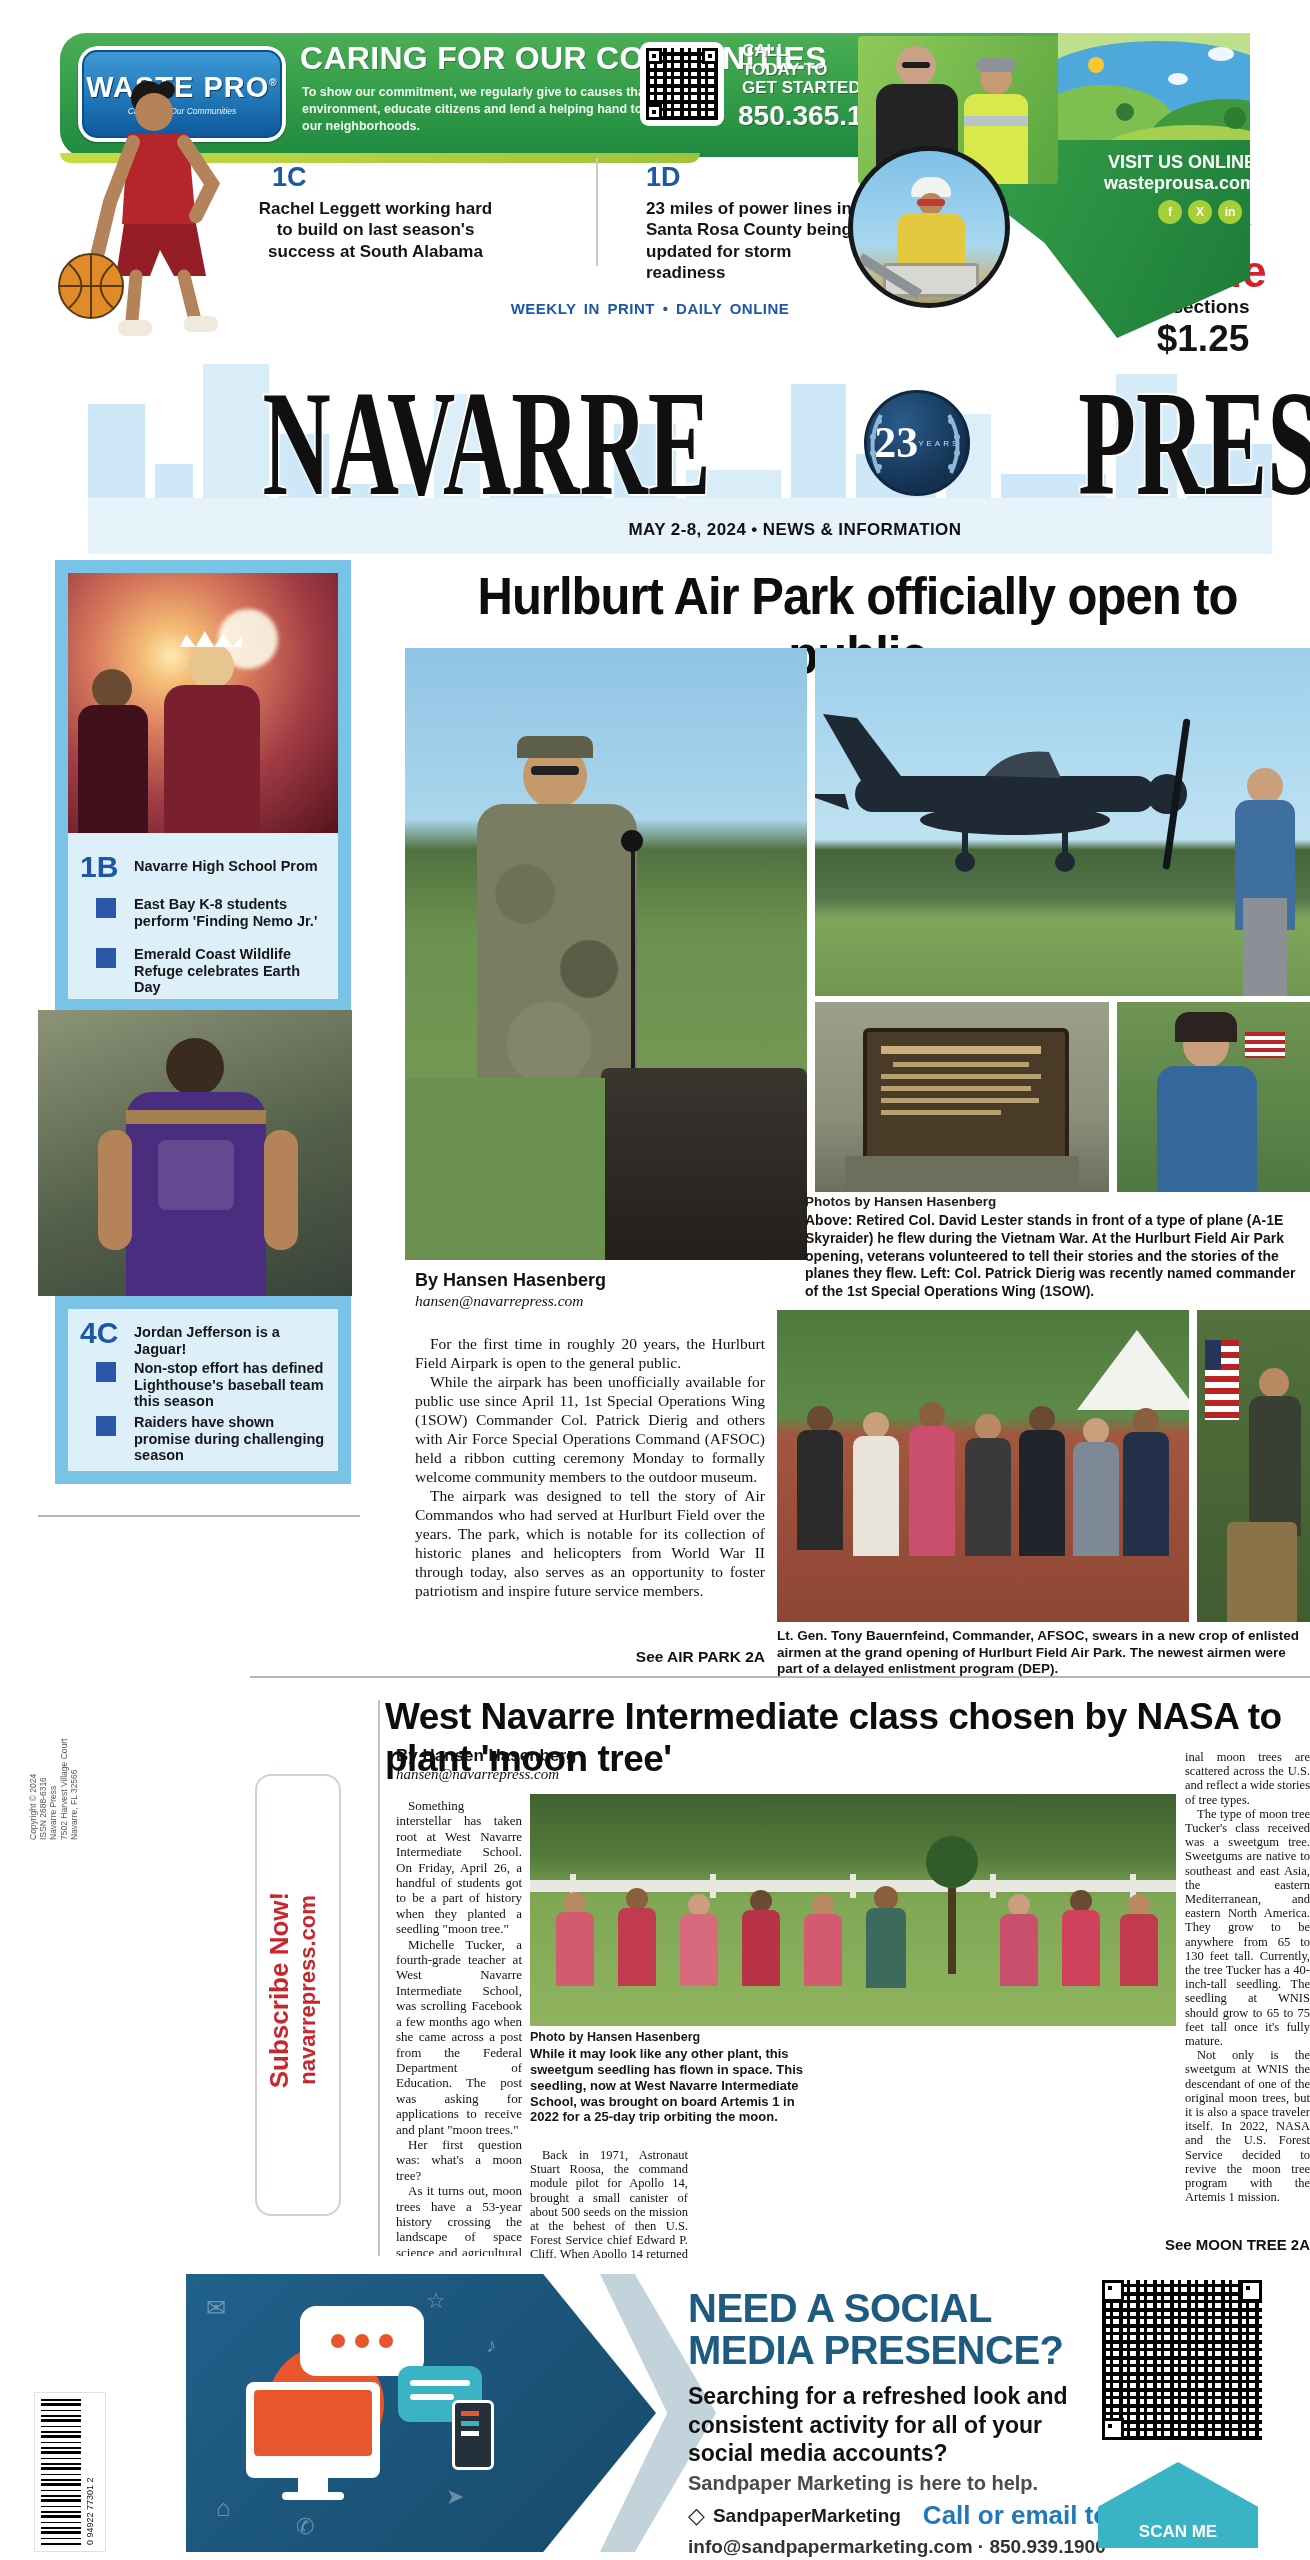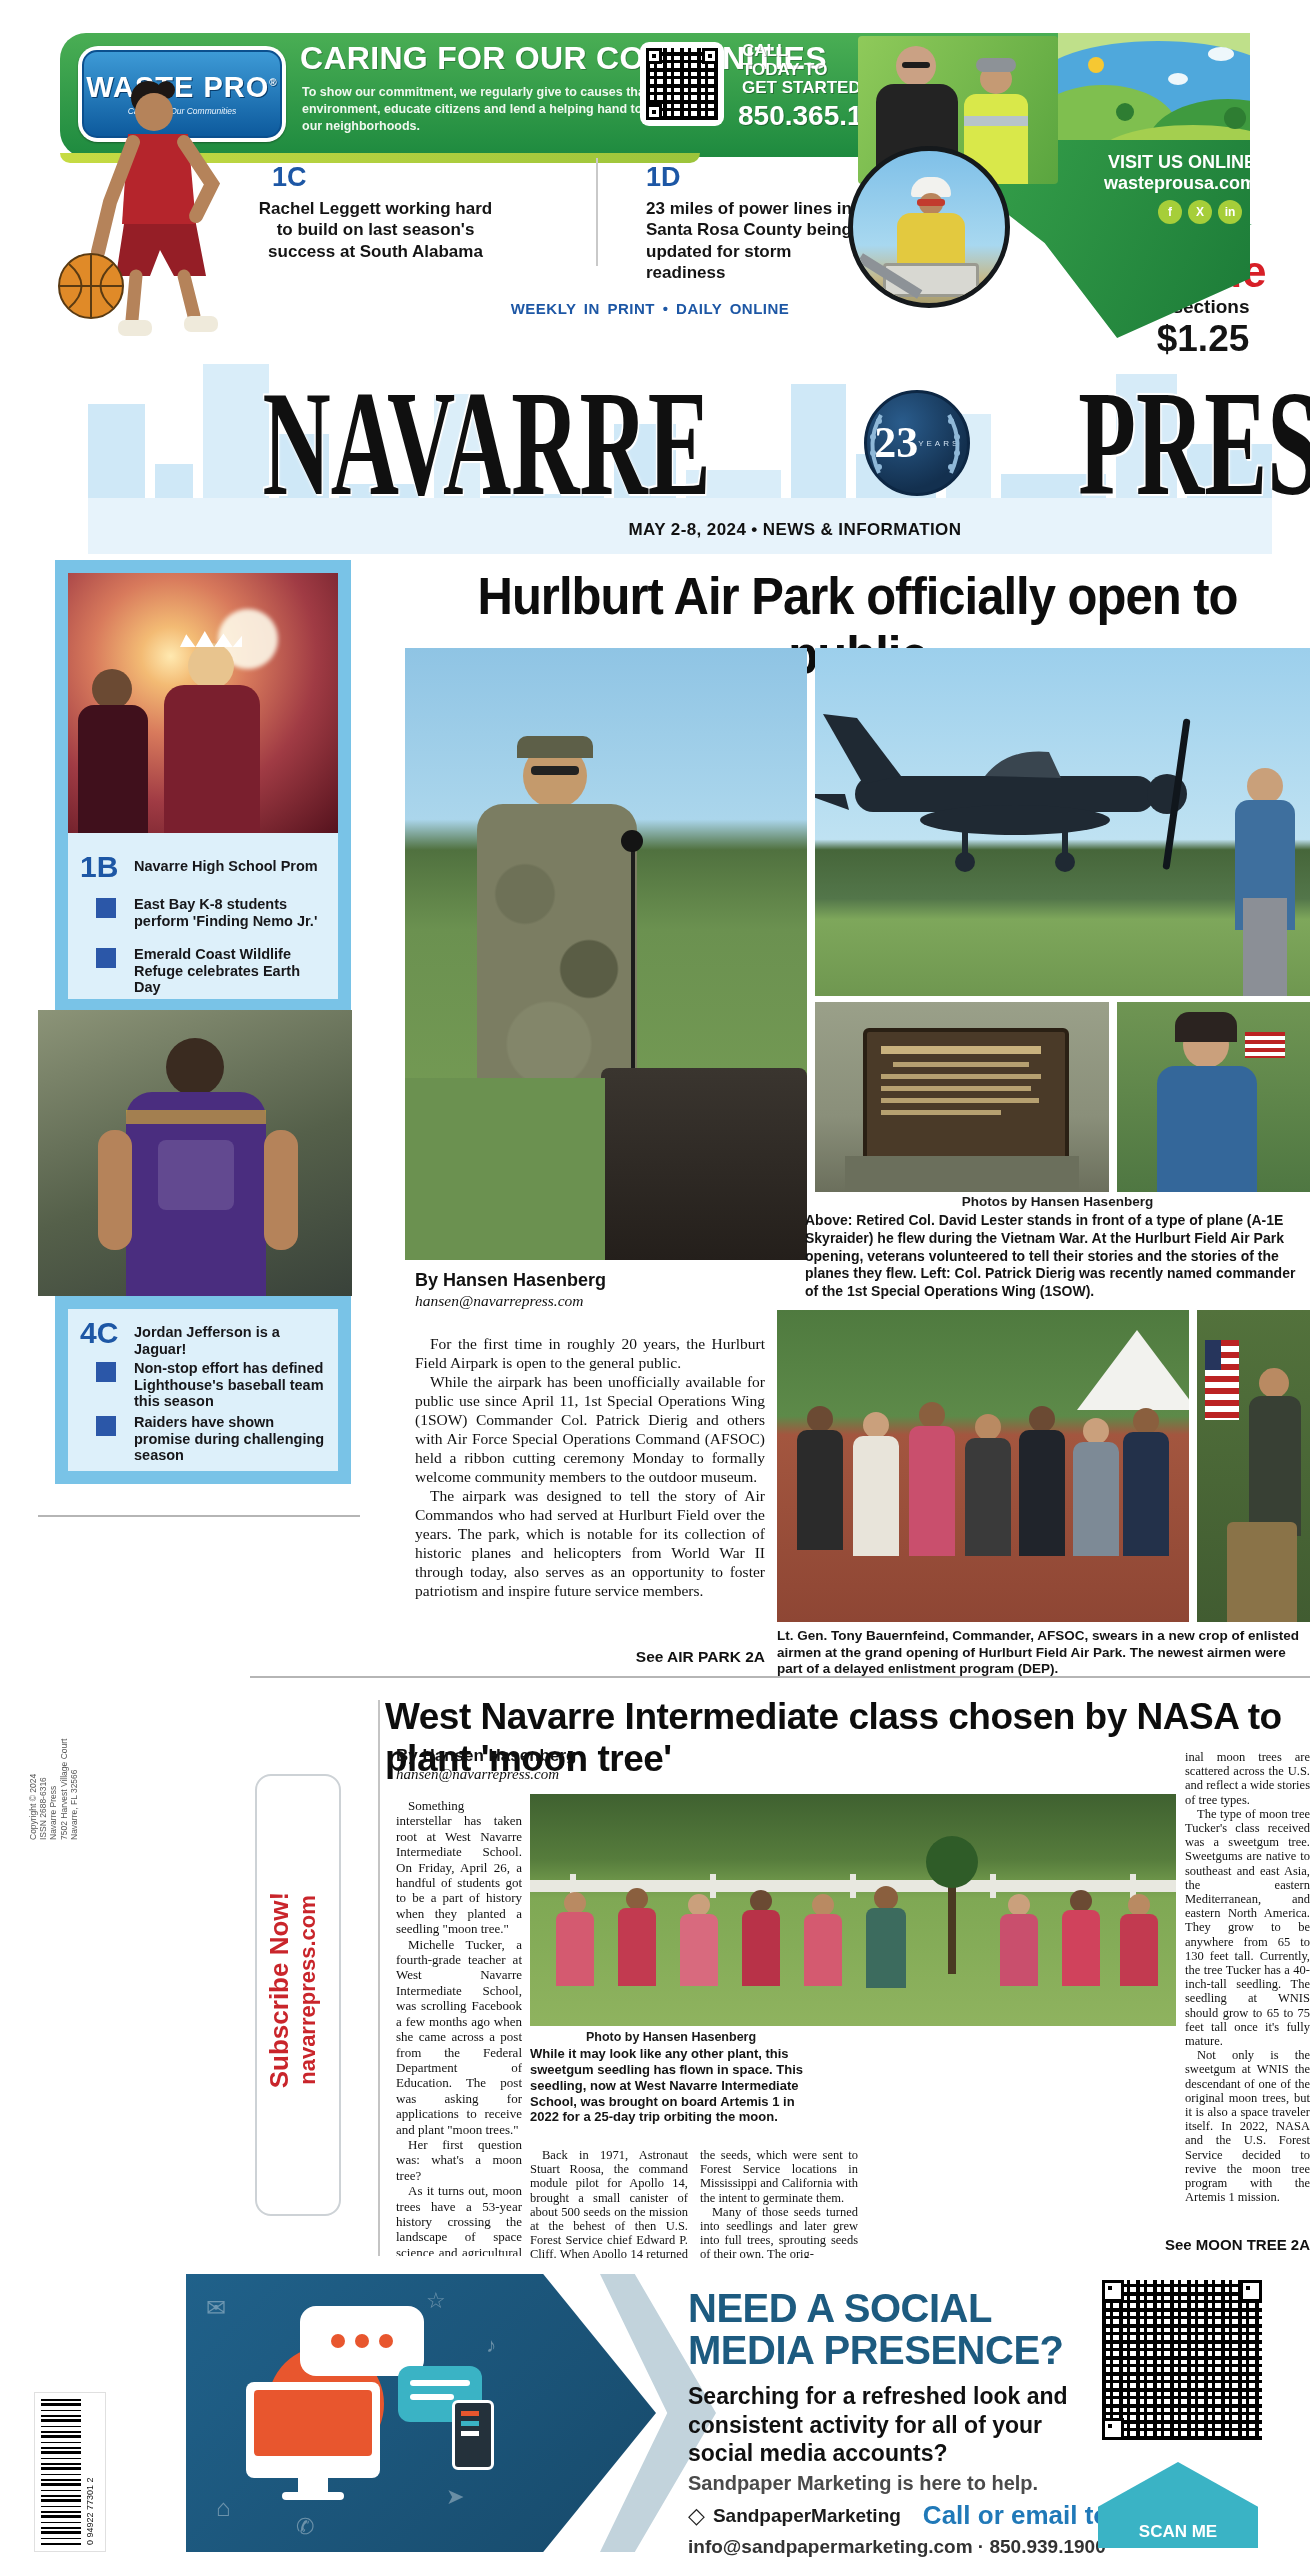--- a/index.html
+++ b/index.html
@@ -74,21 +74,21 @@
   .slead,.sitem{font-size:14.5px;line-height:1.15;font-weight:bold;color:#17171a;}
   .sq{width:20px;height:20px;background:#2b57a8;}
   .vrot{transform:rotate(-90deg);transform-origin:0 0;}
   .copyright{font-size:8.5px;line-height:1.2;color:#555;}
   .subbox{left:255px;top:1774px;width:86px;height:442px;border:2px solid #cdd2d6;border-radius:16px;box-sizing:border-box;}
   .subtxt{left:264px;top:2190px;width:400px;height:76px;color:#c9252b;font-weight:bold;text-align:center;}
   .barcode-bars{background:repeating-linear-gradient(180deg,#000 0 2px,#fff 2px 4px,#000 4px 7px,#fff 7px 11px,#000 11px 12px,#fff 12px 16px);}
   
   .h1a{left:405px;top:570px;width:905px;text-align:center;font-size:49px;font-weight:bold;color:#0d0d0d;
        letter-spacing:-1px;transform:scaleY(1.05);}
-  .credit{font-size:13.5px;font-weight:bold;color:#1a1a1a;text-align:center;}
+  .credit{font-size:13.5px;font-weight:bold;color:#1a1a1a;text-align:left;}
   .capt{font-weight:bold;color:#141414;}
   .byl1{font-size:18px;font-weight:bold;}
   .byl2{font-size:15.5px;font-style:italic;}
   .body1 p{margin:0;text-indent:15px;}
   .jump{font-weight:bold;text-align:right;color:#111;}
   .h2a{left:385px;top:1696px;width:925px;font-size:37px;font-weight:bold;letter-spacing:-.5px;color:#0d0d0d;}
   .rule{background:#b5b5b5;}
   
   .ph-speaker{background:linear-gradient(180deg,#8fc4e4 0%,#abd6ec 28%,#50713f 33%,#6b9150 46%,#7ba257 100%);}
   .ph-plane{background:linear-gradient(180deg,#9ccfec 0%,#bfe2f2 55%,#46663a 58%,#53764a 72%,#7ea75b 78%,#6f9750 100%);}
@@ -451,24 +451,20 @@
     <div class="hd" style="left:598px;top:100px;width:22px;height:22px;background:#b98a62;"></div>
       <div class="abs" style="left:590px;top:120px;width:38px;height:72px;background:#c23a50;border-radius:8px 8px 0 0;"></div>
   </div>
 
   <div class="abs credit" style="left:530px;top:2030px;width:282px;font-size:12.5px;">Photo by Hansen Hasenberg</div>
   <div class="abs capt" style="left:530px;top:2046px;width:284px;font-size:13px;line-height:1.22;">While it may look like any other plant, this sweetgum seedling has flown in space. This seedling, now at West Navarre Intermediate School, was brought on board Artemis 1 in 2022 for a 25-day trip orbiting the moon.</div>
 
   <div class="abs ser jtext" style="left:530px;top:2148px;width:158px;height:110px;font-size:12.5px;line-height:14.2px;overflow:hidden;">
     <p style="margin:0;text-indent:12px;">Back in 1971, Astronaut Stuart Roosa, the command module pilot for Apollo 14, brought a small canister of about 500 seeds on the mission at the behest of then U.S. Forest Service chief Edward P. Cliff. When Apollo 14 returned to Earth, so did</p>
   </div>
-  <div class="abs ser jtext" style="left:700px;top:2148px;width:158px;height:110px;font-size:12.5px;line-height:14.2px;overflow:hidden;">
-    <p style="margin:0;">the seeds, which were sent to Forest Service locations in Mississippi and California with the intent to germinate them.</p>
-    <p style="margin:0;text-indent:12px;">Many of those seeds turned into seedlings and later grew into full trees, sprouting seeds of their own. The orig-</p>
-  </div>
   <div class="abs ser jtext" style="left:1185px;top:1750px;width:125px;height:478px;font-size:12.5px;line-height:14.2px;overflow:hidden;">
     <p style="margin:0;">inal moon trees are scattered across the U.S. and reflect a wide stories of tree types.</p>
     <p style="margin:0;text-indent:12px;">The type of moon tree Tucker's class received was a sweetgum tree. Sweetgums are native to southeast and east Asia, the eastern Mediterranean, and eastern North America. They grow to be anywhere from 65 to 130 feet tall. Currently, the tree Tucker has a 40-inch-tall seedling. The seedling at WNIS should grow to 65 to 75 feet tall once it's fully mature.</p>
     <p style="margin:0;text-indent:12px;">Not only is the sweetgum at WNIS the descendant of one of the original moon trees, but it is also a space traveler itself. In 2022, NASA and the U.S. Forest Service decided to revive the moon tree program with the Artemis 1 mission.</p>
   </div>
   <div class="abs jump" style="left:1140px;top:2236px;width:170px;font-size:15px;">See MOON TREE 2A</div>
 
   <div class="abs adchev"></div>
   <div class="abs adarrow">
     <span class="ic" style="left:20px;top:20px;font-size:24px;">✉</span>

